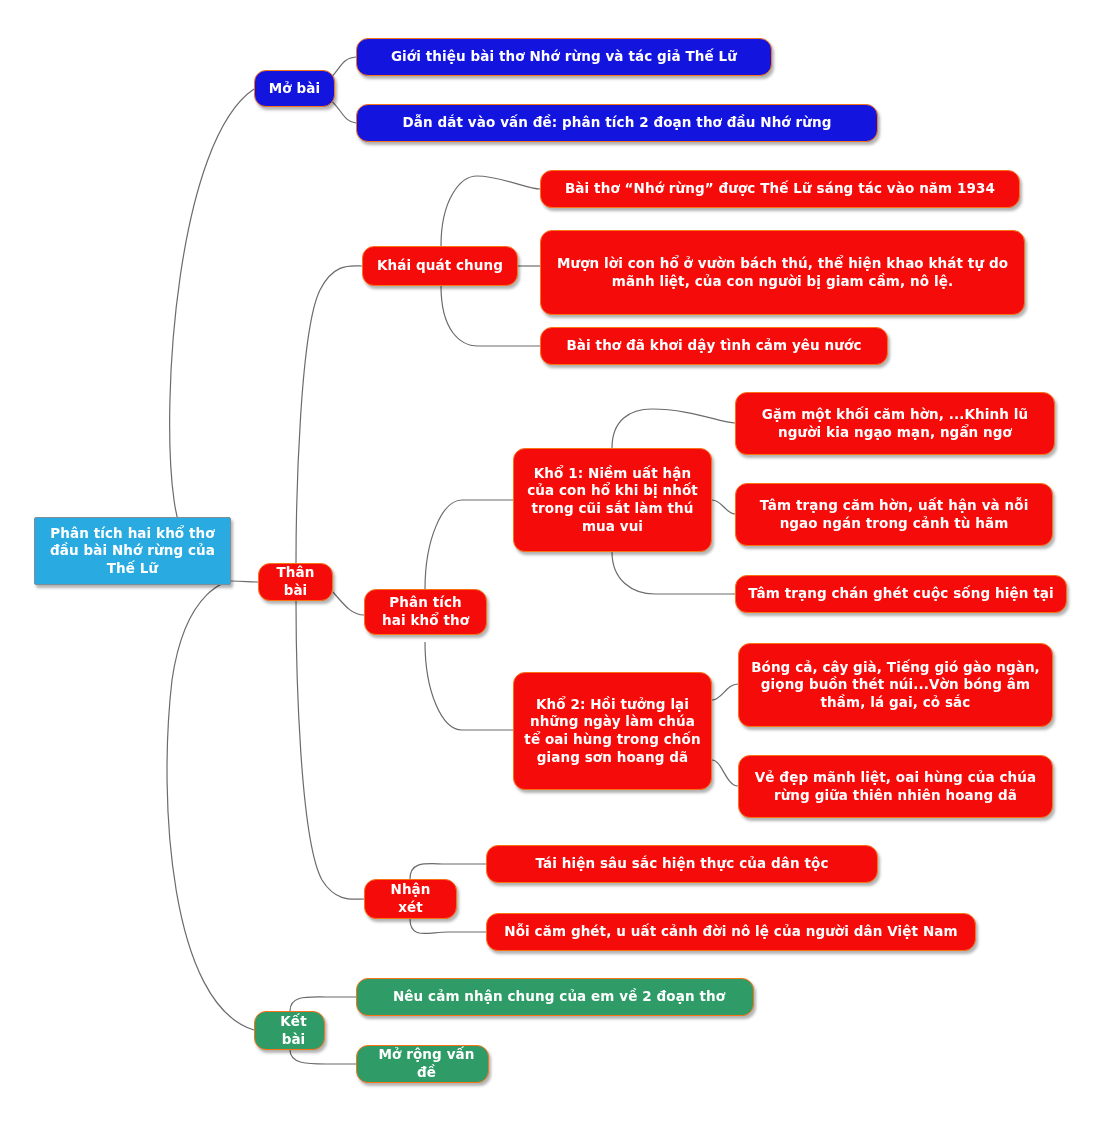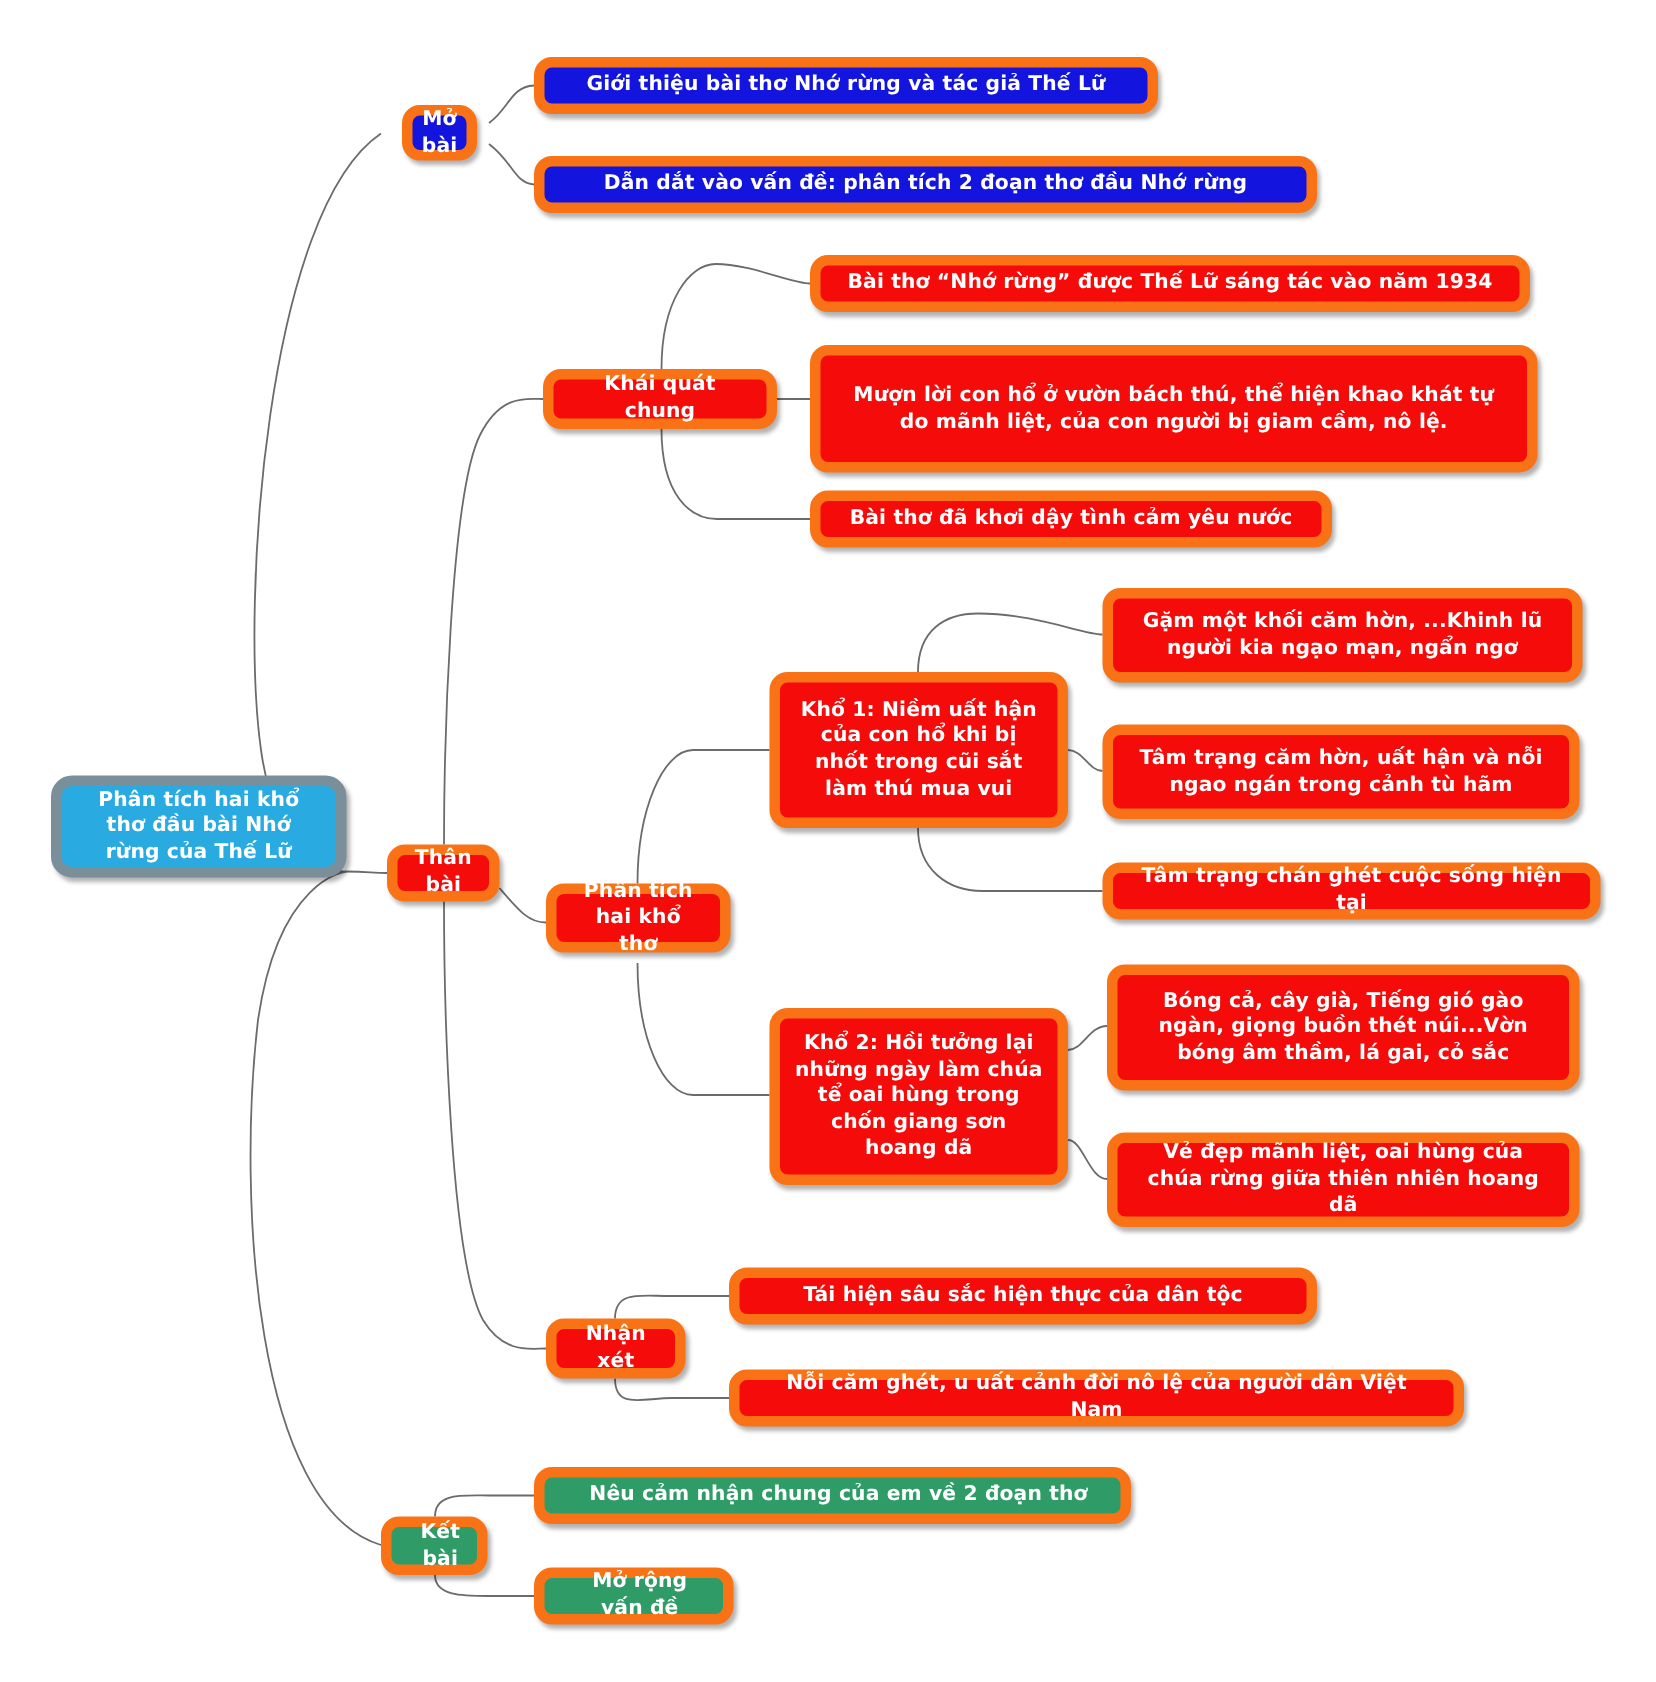--- a/index.html
+++ b/index.html
@@ -26,28 +26,28 @@
   .node {
     position: absolute;
     box-sizing: border-box;
     display: flex;
     align-items: center;
     justify-content: center;
     text-align: center;
     color: #ffffff;
     font-weight: bold;
     border-radius: 12px;
-    border: 7px solid #f97316;
+    border: 1px solid #f97316;
     box-shadow: 2px 3px 3px rgba(0,0,0,0.30);
     line-height: 1.30;
     padding: 4px 12px;
     letter-spacing: 0.1px;
     -webkit-font-smoothing: antialiased;
   }
-  .node.root   { background: #29ABE2; border-color: #7a8f99; border-radius: 14px; justify-content: flex-end; }
+  .node.root   { background: #29ABE2; border-color: #7a8f99; border-radius: 2px; justify-content: flex-end; }
   .node.blue   { background: #1414DF; }
   .node.red    { background: #F60B0B; }
   .node.green  { background: #2F9C68; padding-left: 20px; }
   .t13 { font-size: 13.5px; }
 </style>
 </head>
 <body>
 
 <div id="canvas">
 
@@ -89,21 +89,21 @@
 
       <path d="M290,1011 C290,995 308,997 326,997 C344,997 350,997 356,997"></path>
       <path d="M290,1050 C290,1064 308,1064 326,1064 C344,1064 350,1064 356,1064"></path>
     </g>
   </svg>
 
   <div class="node root t13" style="left:34px; top:517px; width:197px; height:68px;">
     <span>Phân tích hai khổ thơ đầu bài Nhớ rừng của Thế Lữ</span>
   </div>
 
-  <div class="node blue t13" style="left:268px; top:70px; width:50px; height:37px;">
+  <div class="node blue t13" style="left:254px; top:70px; width:81px; height:37px;">
     <span>Mở bài</span>
   </div>
 
   <div class="node blue t13" style="left:356px; top:38px; width:416px; height:38px;">
     <span>Giới thiệu bài thơ Nhớ rừng và tác giả Thế Lữ</span>
   </div>
 
   <div class="node blue t13" style="left:356px; top:104px; width:522px; height:38px;">
     <span>Dẫn dắt vào vấn đề: phân tích 2 đoạn thơ đầu Nhớ rừng</span>
   </div>

